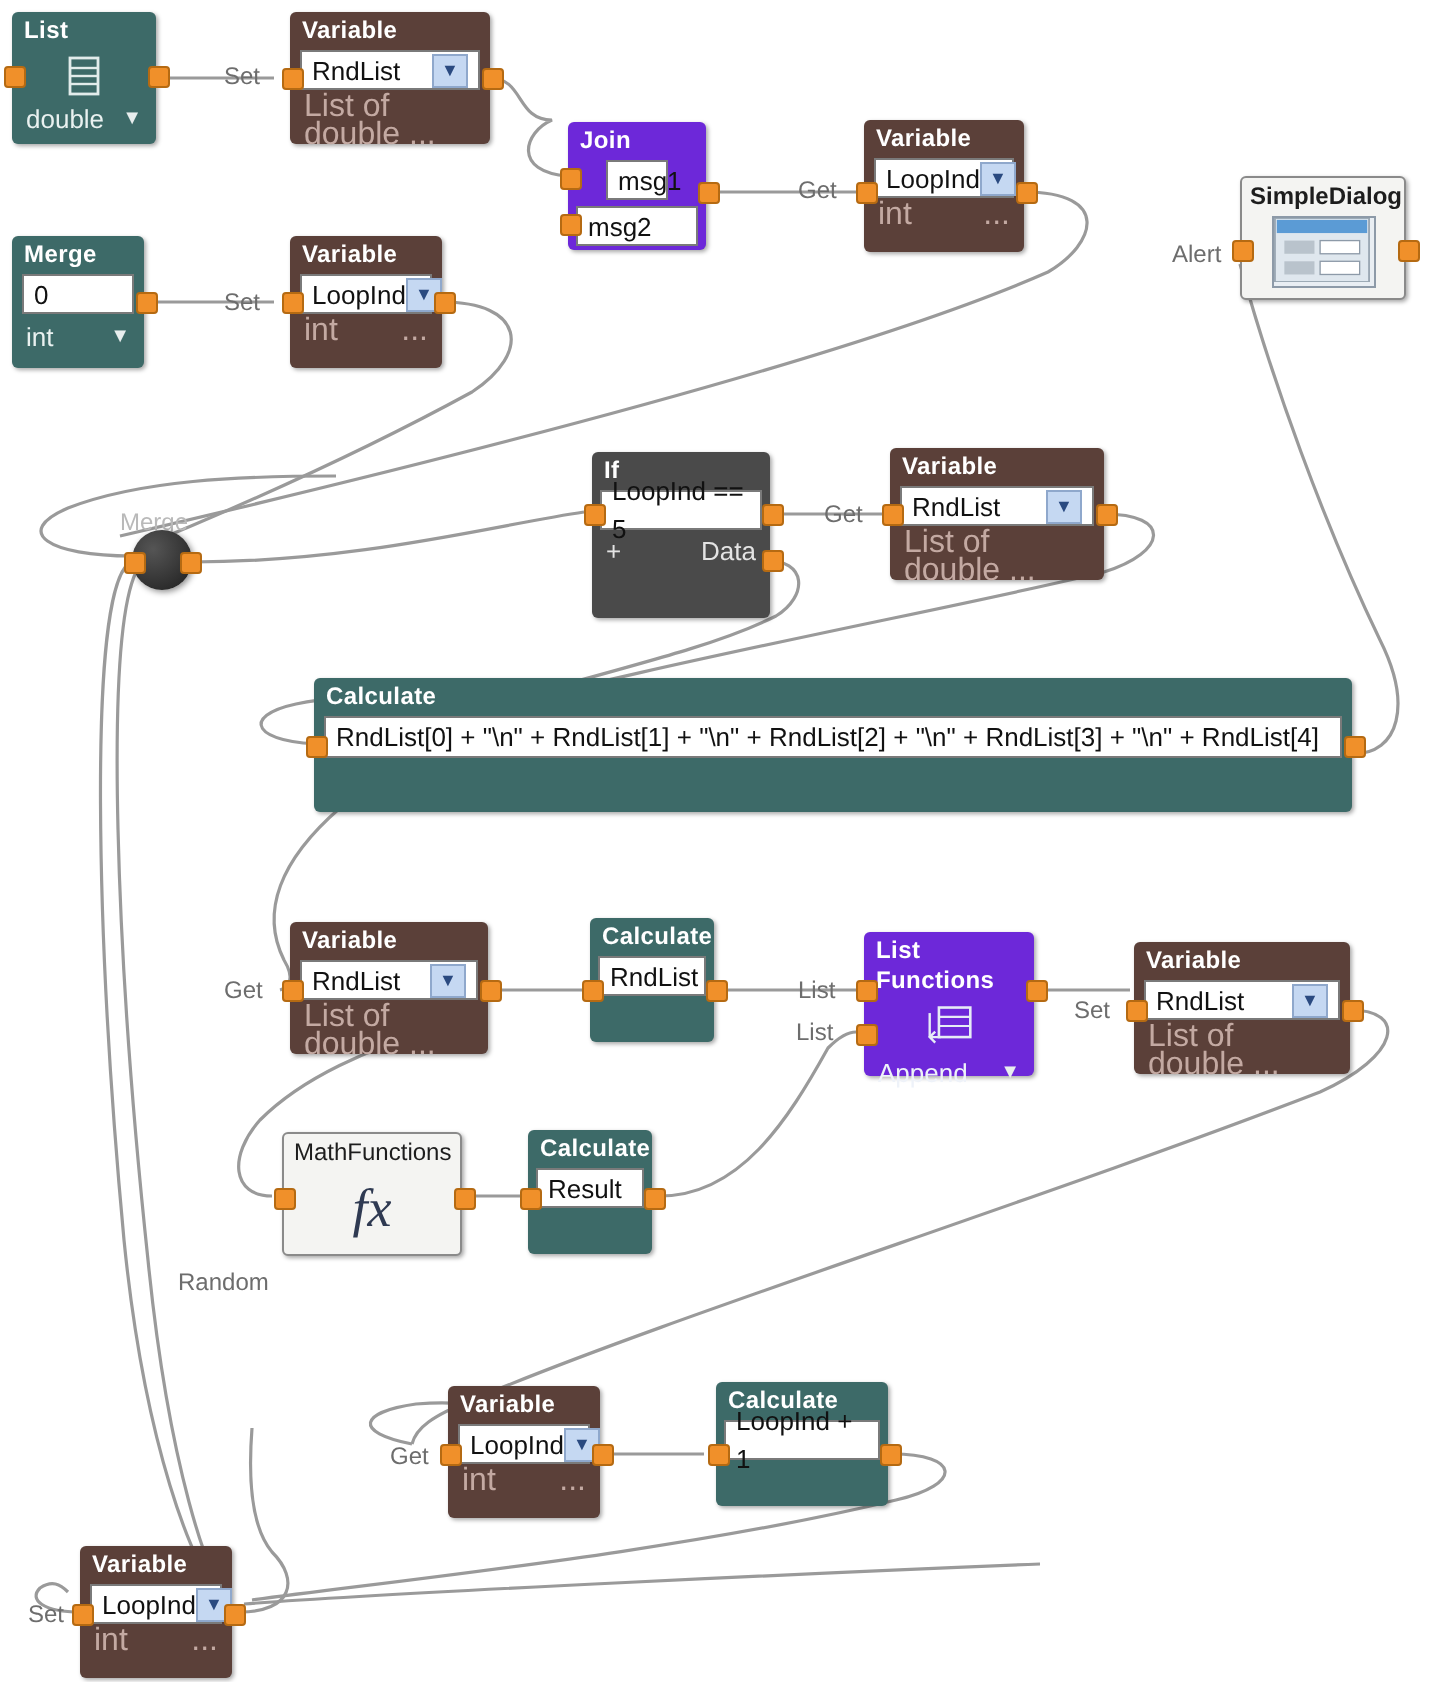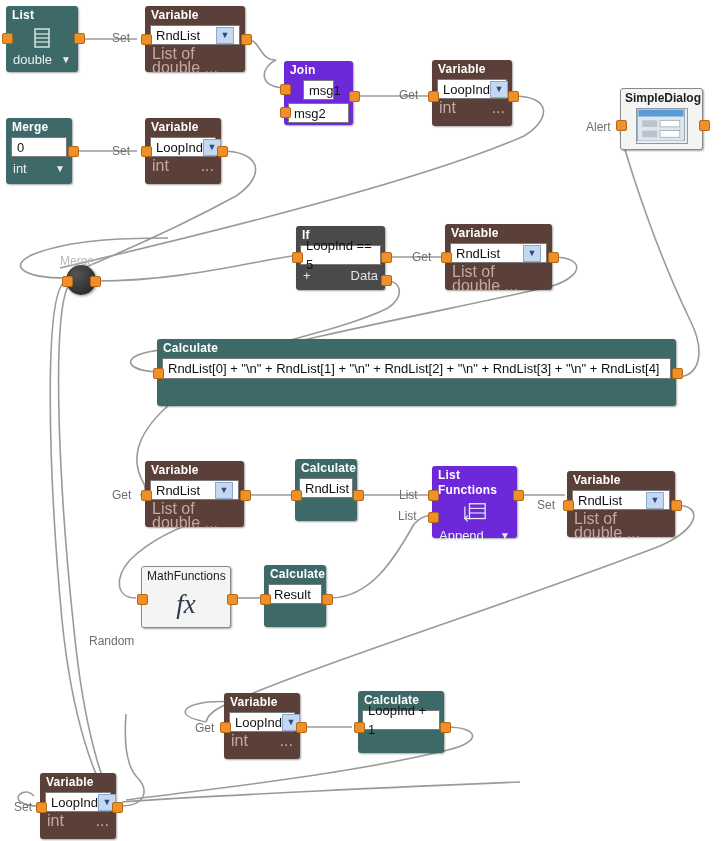--- a/index.html
+++ b/index.html
@@ -227,21 +227,21 @@
     </div>
   </div>
   <div class="port" style="left:141px;top:146px;"></div>
   <div class="port" style="left:217px;top:146px;"></div>
 
   <div class="mergelbl" style="left:60px;top:254px;">Merge</div>
   <div class="merge" style="left:66px;top:265px;"></div>
   <div class="port" style="left:62px;top:276px;"></div>
   <div class="port" style="left:90px;top:276px;"></div>
 
-  <div class="node nd dark" style="left:296px;top:226px;width:89px;height:64px;">
+  <div class="node nd dark" style="left:296px;top:226px;width:89px;height:83px;">
     <div class="hdr">If</div>
     <div class="field" style="margin:0 4px;">
       <span>LoopInd == 5</span>
     </div>
     <div class="foot" style="font-size:13px;padding-top:4px;color:#e3e3e3;">
       <span>+</span>
       <span>Data</span>
     </div>
   </div>
   <div class="port" style="left:292px;top:252px;"></div>

